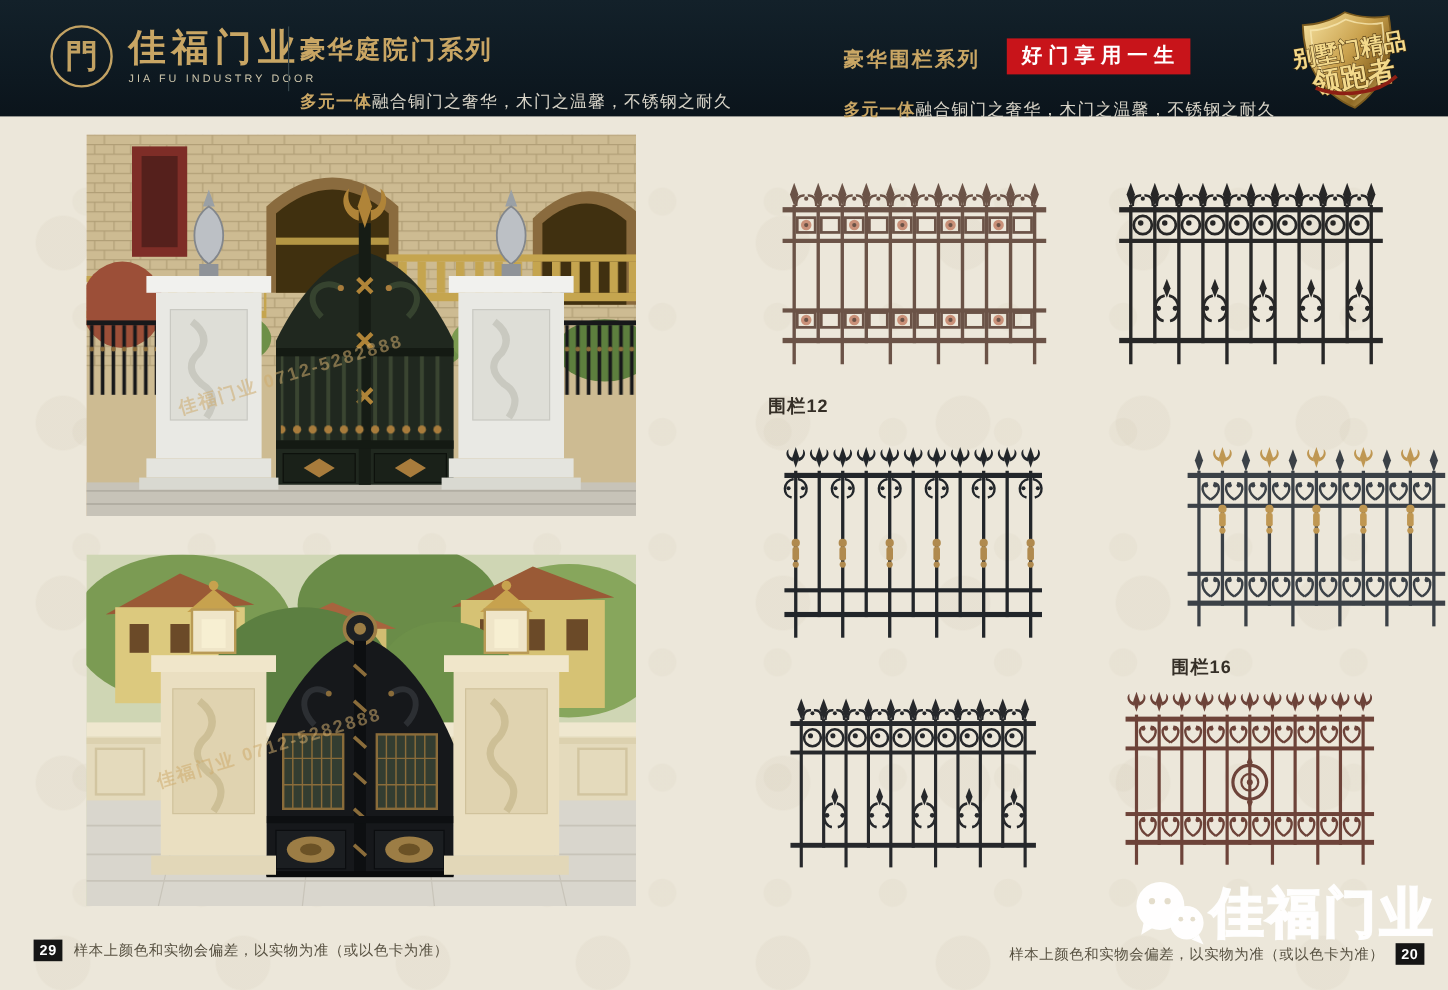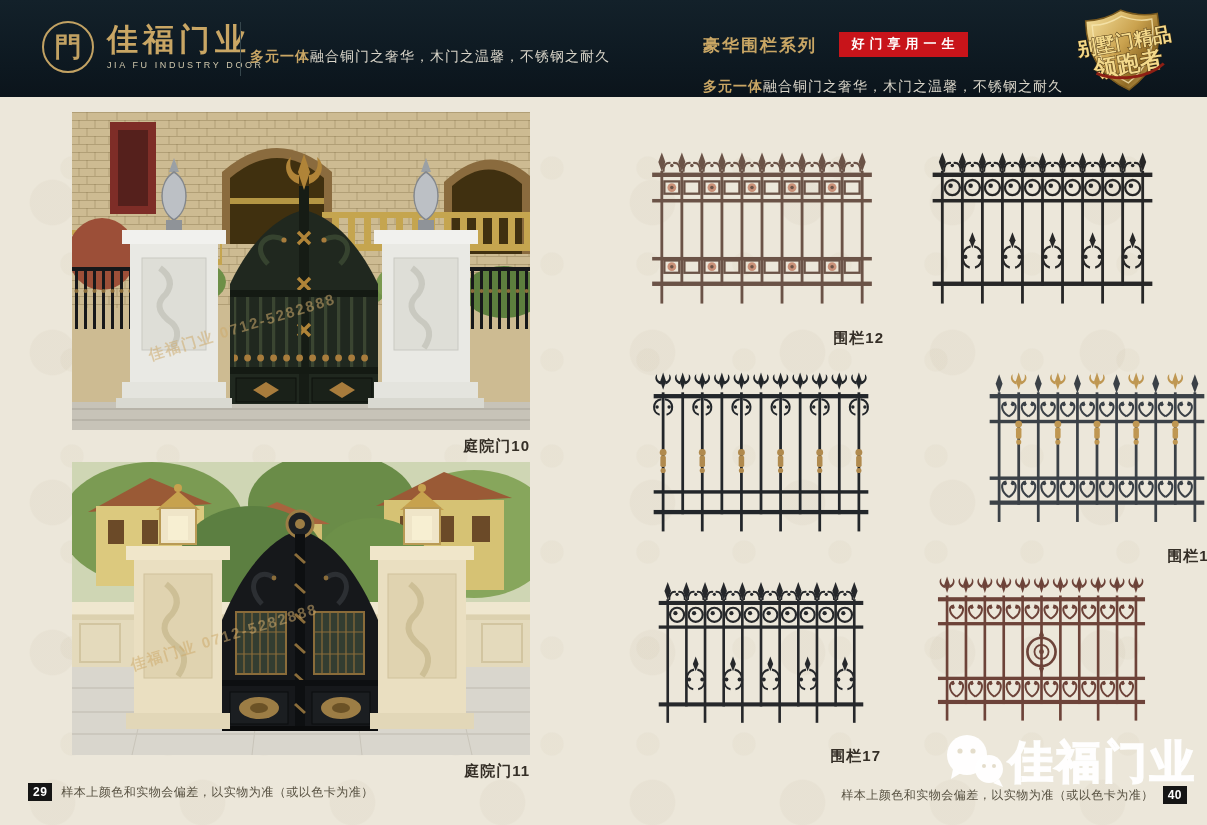--- a/index.html
+++ b/index.html
@@ -19,27 +19,27 @@
   .brand-cn{font-size:31px;font-weight:bold;color:#c9a664;letter-spacing:5px;line-height:1.05;}
   .brand-en{font-size:9px;color:#cfc7ac;letter-spacing:2.6px;margin-top:3px;}
   .hdr-divider{position:absolute;left:240px;top:22px;width:1px;height:54px;background:#36464c;}
   .series{position:absolute;}
   .series.left{left:250px;top:27px;}
   .series.right{left:703px;top:32px;}
   .series-title{font-size:21px;font-weight:bold;color:#c9a664;letter-spacing:2px;display:inline-block;}
   .series.right .series-title{font-size:17px;}
   .series-sub{font-size:14px;color:#d8d4c8;margin-top:21px;letter-spacing:1px;}
   .series-sub .em{color:#c9a664;font-weight:bold;}
-  .red-badge{display:inline-block;background:#c8141a;color:#fff;font-size:13px;font-weight:bold;
+  .red-badge{display:inline-block;background:#c8141a;color:#fff;font-size:17px;font-weight:bold;
     letter-spacing:5px;padding:3px 9px 4px 12px;margin-left:18px;vertical-align:3px;}
   .shield{position:absolute;right:20px;top:6px;width:124px;height:90px;}
   
   figure{position:absolute;margin:0;padding:0;}
   figure svg.art{display:block;width:100%;}
-  figcaption{text-align:right;font-size:15px;font-weight:bold;color:#352f27;
+  figcaption{text-align:left;font-size:15px;font-weight:bold;color:#352f27;
     letter-spacing:1px;margin-top:7px;}
   .photo1{left:72px;top:112px;width:458px;}
   .photo2{left:72px;top:462px;width:458px;}
   .photo-wm{position:absolute;left:16%;top:60%;transform:rotate(-17deg);font-size:15px;font-weight:bold;
     color:rgba(205,172,110,.55);letter-spacing:2px;white-space:nowrap;pointer-events:none;}
   .photo2 .photo-wm{top:52%;left:12%;}
   .fence-fig{box-sizing:border-box;}
   .f12{left:640px;top:148px;width:244px;height:200px;}
   .f13{left:921px;top:148px;width:243px;height:200px;}
   .f15{left:642px;top:370px;width:238px;height:196px;}
@@ -69,20 +69,21 @@
         <span>門</span>
       </div>
       <div>
         <div class="brand-cn">佳福门业</div>
         <div class="brand-en">JIA FU INDUSTRY DOOR</div>
       </div>
     </div>
     <div class="hdr-divider"></div>
 
     <div class="series left">
+      <div class="series-title">豪华庭院门系列</div>
       <div class="series-sub">
         <span class="em">多元一体</span><span>融合铜门之奢华，木门之温馨，不锈钢之耐久</span>
       </div>
     </div>
 
     <div class="series right">
       <div>
         <span class="series-title">豪华围栏系列</span>
         <span class="red-badge">好门享用一生</span>
       </div>
@@ -181,21 +182,20 @@
       <rect x="158" y="178" width="148" height="7" fill="#141a13"></rect>
       <rect x="162" y="185" width="140" height="70" fill="url(#balsA)"></rect>
       <rect x="158" y="255" width="148" height="7" fill="#141a13"></rect>
       <rect x="164" y="266" width="60" height="24" fill="#1a2119" stroke="#0d110c"></rect>
       <rect x="240" y="266" width="60" height="24" fill="#1a2119" stroke="#0d110c"></rect>
       <path d="M194 270 l13 8 -13 8 -13 -8 Z M270 270 l13 8 -13 8 -13 -8 Z" fill="#a87c3c"></path>
       <use href="#pilL"></use>
       <use href="#pilL" x="252"></use>
     </svg>
     <div class="photo-wm">佳福门业 0712-5282888</div>
-    <figcaption>庭院门10</figcaption>
   </figure>
 
   <figure class="photo2">
     <svg class="art" viewBox="0 0 458 293">
       <defs>
         <g id="pil2">
           <circle cx="106" cy="26" r="4" fill="#c7a24e"></circle>
           <polygon points="84,48 106,29 128,48" fill="#c7a24e"></polygon>
           <rect x="88" y="46" width="36" height="36" fill="#efe5c8" stroke="#b99a55" stroke-width="2"></rect>
           <rect x="96" y="54" width="20" height="24" fill="#f7efd2"></rect>
@@ -249,21 +249,20 @@
       <rect x="240" y="230" width="58" height="32" fill="#1b1e21" stroke="#0b0d0f"></rect>
       <ellipse cx="187" cy="246" rx="20" ry="11" fill="#9c7d45"></ellipse>
       <ellipse cx="187" cy="246" rx="9" ry="5" fill="#6b5226"></ellipse>
       <ellipse cx="269" cy="246" rx="20" ry="11" fill="#9c7d45"></ellipse>
       <ellipse cx="269" cy="246" rx="9" ry="5" fill="#6b5226"></ellipse>
       <rect x="150" y="264" width="156" height="5" fill="#0a0b0c"></rect>
       <use href="#pil2"></use>
       <use href="#pil2" x="244"></use>
     </svg>
     <div class="photo-wm">佳福门业 0712-5282888</div>
-    <figcaption>庭院门11</figcaption>
   </figure>
 
   <figure class="fence-fig f12">
     <div class="fence-art" style="color: rgb(107, 83, 71);">
         <svg viewBox="0 0 260 198" preserveAspectRatio="xMidYMid meet" fill="currentColor">
           <rect x="14.4" y="26" width="3.2" height="151"></rect>
           <rect x="37.2" y="26" width="3.2" height="131"></rect>
           <rect x="60.0" y="26" width="3.2" height="151"></rect>
           <rect x="82.8" y="26" width="3.2" height="131"></rect>
           <rect x="105.6" y="26" width="3.2" height="151"></rect>
@@ -787,21 +786,20 @@
           <path d="M187 96 L190.5 105 L187 114 L183.5 105 Z"></path>
           <path d="M185 112 C173 114 173 134 184 136 M189 112 C201 114 201 134 190 136" fill="none" stroke="currentColor" stroke-width="2.6"></path>
           <circle cx="179" cy="124" r="2.4"></circle>
           <circle cx="195" cy="124" r="2.4"></circle>
           <path d="M232.60000000000002 96 L236.10000000000002 105 L232.60000000000002 114 L229.10000000000002 105 Z"></path>
           <path d="M230.60000000000002 112 C218.60000000000002 114 218.60000000000002 134 229.60000000000002 136 M234.60000000000002 112 C246.60000000000002 114 246.60000000000002 134 235.60000000000002 136" fill="none" stroke="currentColor" stroke-width="2.6"></path>
           <circle cx="224.60000000000002" cy="124" r="2.4"></circle>
           <circle cx="240.60000000000002" cy="124" r="2.4"></circle>
         </svg>
       </div>
-    <figcaption>围栏17</figcaption>
   </figure>
   <figure class="fence-fig f18">
     <div class="fence-art" style="color: rgb(109, 67, 57);">
         <svg viewBox="0 0 260 198" preserveAspectRatio="xMidYMid meet" fill="currentColor">
           <rect x="14.4" y="26" width="3.2" height="151"></rect>
           <rect x="37.2" y="26" width="3.2" height="131"></rect>
           <rect x="60.0" y="26" width="3.2" height="151"></rect>
           <rect x="82.8" y="26" width="3.2" height="131"></rect>
           <rect x="105.6" y="26" width="3.2" height="151"></rect>
           <rect x="128.4" y="26" width="3.2" height="131"></rect>
@@ -936,21 +934,21 @@
         </svg>
       </div>
   </figure>
 
   <div class="footer footer-left">
     <span class="pagebox">29</span>
     <span>样本上颜色和实物会偏差，以实物为准（或以色卡为准）</span>
   </div>
   <div class="footer footer-right">
     <span>样本上颜色和实物会偏差，以实物为准（或以色卡为准）</span>
-    <span class="pagebox">40</span>
+    <span class="pagebox">20</span>
   </div>
 
   <div class="brandmark">
     <svg width="64" height="58" viewBox="0 0 64 58">
       <circle cx="24" cy="22" r="20" fill="rgba(255,255,255,.96)"></circle>
       <path d="M10 36 L8 46 L18 40 Z" fill="rgba(255,255,255,.96)"></path>
       <circle cx="17" cy="18" r="2.6" fill="#e4ddcb"></circle>
       <circle cx="30" cy="18" r="2.6" fill="#e4ddcb"></circle>
       <circle cx="46" cy="36" r="14" fill="rgba(255,255,255,.96)"></circle>
       <path d="M56 46 L60 54 L50 50 Z" fill="rgba(255,255,255,.96)"></path>

